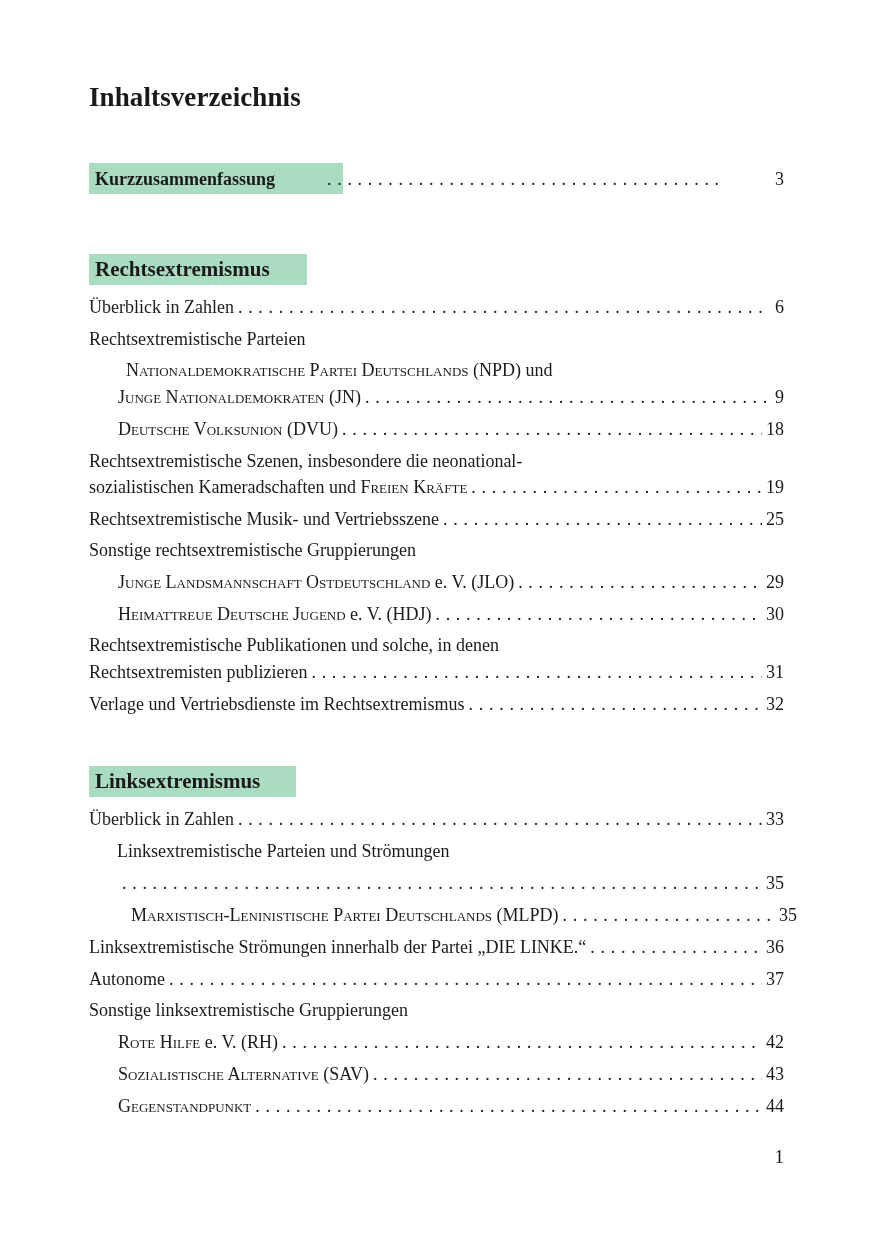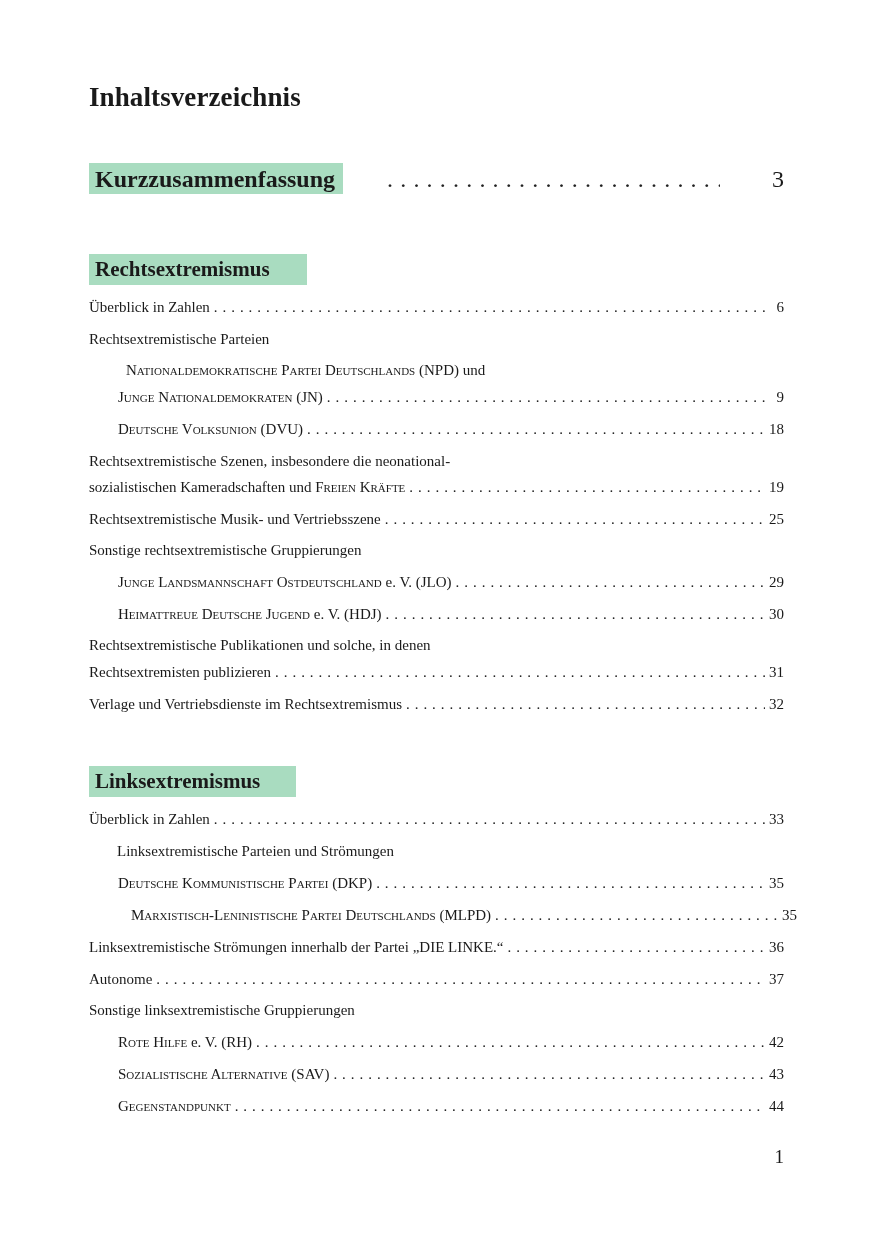--- a/index.html
+++ b/index.html
@@ -8,21 +8,21 @@
     font-family: "DejaVu Serif", "Liberation Serif", serif;
     color: #1a1a1a;
   }
   .page-title {
     position: absolute; left: 89px; top: 82px;
     font-size: 27px; font-weight: bold; letter-spacing: 0.1px;
     font-family: "Liberation Serif", serif;
   }
   .toc-line {
     position: absolute; left: 89px; width: 695px; height: 26px;
-    font-size: 15px; line-height: 26px;
+    font-size: 18px; line-height: 26px;
     font-family: "Liberation Serif", serif;
     display: flex; align-items: baseline; white-space: nowrap;
   }
   .toc-line.sub { left: 118px; width: 666px; }
   .toc-line .label { flex: 0 0 auto; }
   .toc-line .dots {
     flex: 1 1 auto; overflow: hidden; margin: 0 4px 0 4px;
     letter-spacing: 6.4px; color: #222;
   }
   .toc-line .dots::before {
@@ -45,21 +45,21 @@
     position: absolute; right: 91px; top: 1146px;
     font-size: 19px; font-family: "Liberation Serif", serif;
   }
 </style>
 </head>
 <body>
 
 <div class="page-title">Inhaltsverzeichnis</div>
 
 <div class="hl" style="top:163px; width:254px;"></div>
-<div class="toc-line" style="top:166px; font-weight:bold; font-size:24px;gap:48px;">
+<div class="toc-line" style="top:166px; font-weight:bold; font-size:18px;gap:48px;">
   <span class="label" style="padding-left:6px;">Kurzzusammenfassung</span>
   <span class="dots" style="font-weight:normal;"></span>
   <span class="page" style="font-weight:normal;">3</span>
 </div>
 
 <div class="hl" style="top:254px; width:218px;"></div>
 <div class="section-head" style="top:254px;">Rechtsextremismus</div>
 
 <div class="toc-line" style="top:294px;">
   <span class="label">Überblick in Zahlen</span>
@@ -139,21 +139,20 @@
   <span class="label">Überblick in Zahlen</span>
   <span class="dots"></span>
   <span class="page">33</span>
 </div>
 
 <div class="toc-line" style="top:838px;margin-left:28px;">
   <span class="label">Linksextremistische Parteien und Strömungen</span>
 </div>
 
 <div class="toc-line sub" style="top:870px;">
-  <span class="label"><span class="sc">Deutsche Kommunistische Partei</span><span> (DKP)</span></span>
   <span class="dots"></span>
   <span class="page">35</span>
 </div>
 
 <div class="toc-line sub" style="top:902px;margin-left:13px;">
   <span class="label"><span class="sc">Marxistisch-Leninistische Partei Deutschlands</span><span> (MLPD)</span></span>
   <span class="dots"></span>
   <span class="page">35</span>
 </div>
 

